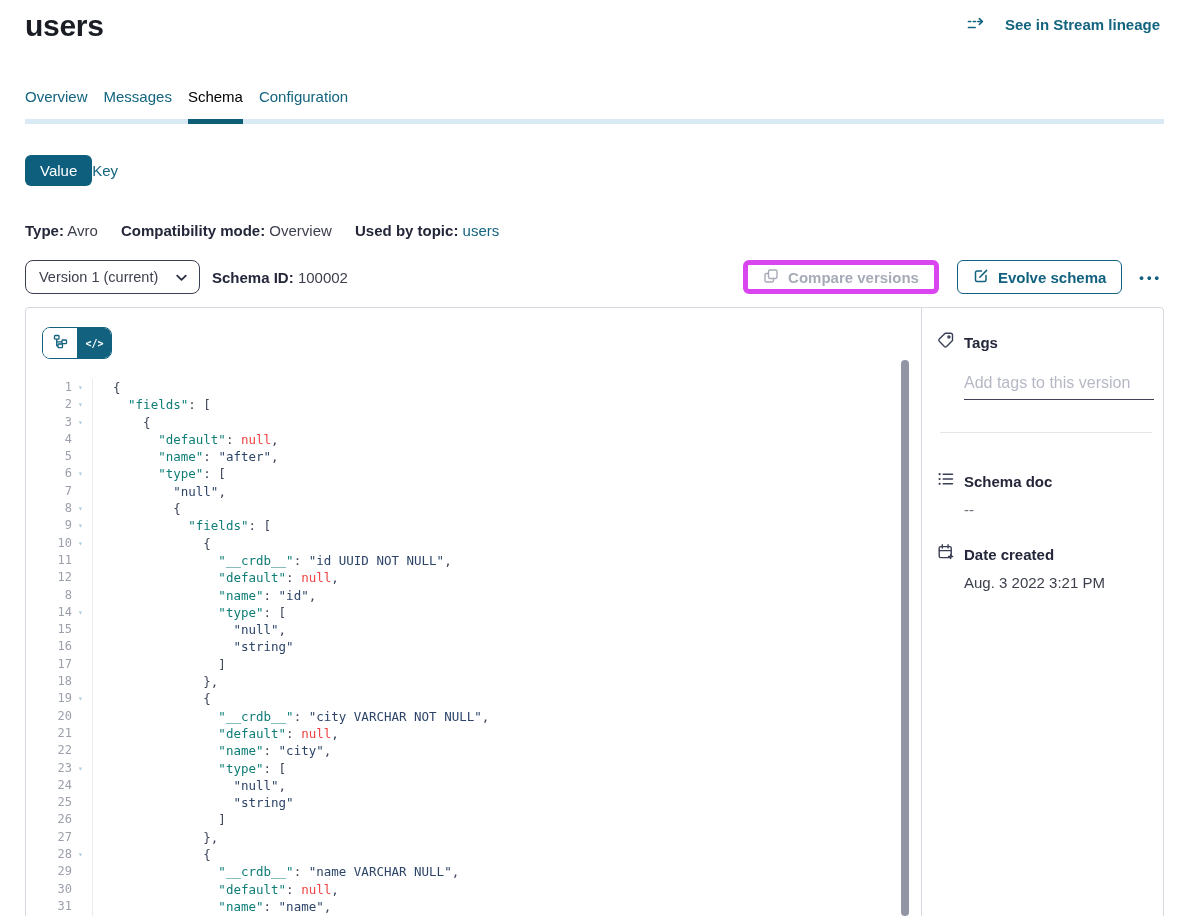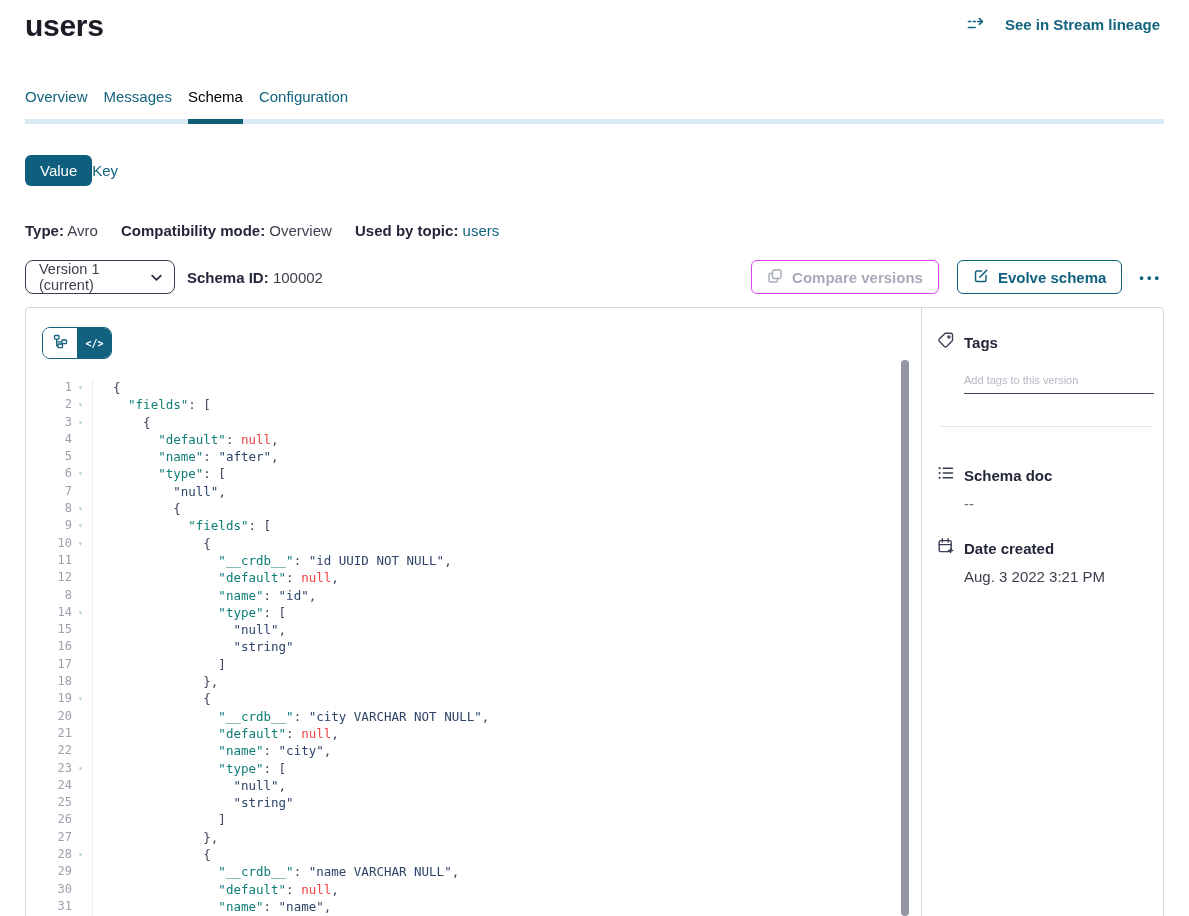--- a/index.html
+++ b/index.html
@@ -30,26 +30,26 @@
   .vk-key { color:#13647f; font-size:15px; cursor:pointer; font-weight:500; }
 
   
   .meta { margin:36px 25px 0 25px; font-size:15px; color:#3c3f4c; }
   .meta b { color:#24273a; font-weight:700; }
   .meta .grp { margin-right:19px; }
   .meta .lnk { color:#13647f; cursor:pointer; }
 
   
   .controls { margin:21px 25px 0 25px; display:flex; align-items:center; }
-  .verselect { width:150px; height:34px; border:1px solid #3a3e52; border-radius:8px; padding:0 12px 0 13px; display:flex; align-items:center; justify-content:space-between; font-size:14.5px; color:#3c3f4c; cursor:pointer; background:#fff; }
+  .verselect { width:175px; height:34px; border:1px solid #3a3e52; border-radius:8px; padding:0 12px 0 13px; display:flex; align-items:center; justify-content:space-between; font-size:14.5px; color:#3c3f4c; cursor:pointer; background:#fff; }
   .schemaid { margin-left:12px; font-size:15px; color:#3c3f4c; }
   .schemaid b { color:#24273a; }
   .spacer { flex:1; }
   .btn { height:34px; display:flex; align-items:center; gap:9px; border-radius:6px; font-size:15px; font-weight:600; padding:0 15px; background:#fff; font-family:inherit; cursor:pointer; }
-  .btn-compare { border:1px solid #d946ef; color:#a7abb8; }
+  .btn-compare { border:5px solid #d946ef; color:#a7abb8; }
   .btn-evolve { border:1.5px solid #11617f; color:#11617f; margin-left:18px; }
   .more { margin-left:15px; color:#11617f; font-size:13px; letter-spacing:3px; font-weight:700; cursor:pointer; background:none; border:none; padding:4px 2px; }
 
   
   .panel { margin:13px 25px 0 25px; border:1px solid #d6d8df; border-radius:4px; height:700px; display:flex; background:#fff; }
   .code-col { width:895px; flex:none; position:relative; padding:19px 0 0 16px; }
 
   .segmented { display:inline-flex; border:1px solid #11617f; border-radius:8px; overflow:hidden; }
   .seg { width:34px; height:30px; display:flex; align-items:center; justify-content:center; background:#fff; border:none; cursor:pointer; padding:0; }
   .seg.active { background:#11617f; }
@@ -66,21 +66,21 @@
   .tok-k { color:#0e7d76; }
   .tok-s { color:#2e4569; }
   .tok-n { color:#ef4444; }
 
   .sb-thumb { position:absolute; right:12px; top:52px; width:8px; height:556px; background:#9295a4; border-radius:4px; cursor:pointer; }
 
   
   .sidebar { flex:1; border-left:1px solid #d6d8df; padding:23px 16px 0 15px; }
   .side-head { display:flex; align-items:center; gap:9px; color:#3b3f55; }
   .side-head h3 { margin:0; font-size:15px; font-weight:700; color:#24273a; }
-  .tags-input { display:block; margin:21px 0 0 27px; width:190px; border:none; border-bottom:1px solid #3f4255; font-size:11px; font-family:inherit; padding:0 0 7px 0; color:#3c3f4c; background:transparent; outline:none; }
+  .tags-input { display:block; margin:21px 0 0 27px; width:190px; border:none; border-bottom:1px solid #3f4255; font-size:16px; font-family:inherit; padding:0 0 7px 0; color:#3c3f4c; background:transparent; outline:none; }
   .tags-input::placeholder { color:#b6b9c5; }
   .side-div { border:none; border-top:1px solid #e4e5ea; margin:32px 2px 0 3px; }
   .sec-doc { margin-top:37px; }
   .sec-date { margin-top:25px; }
   .side-val { margin:9px 0 0 27px; font-size:15px; }
   .val-muted { color:#6d707d; }
   .val-norm { color:#3c3f4c; }
 </style>
 </head>
 <body>

